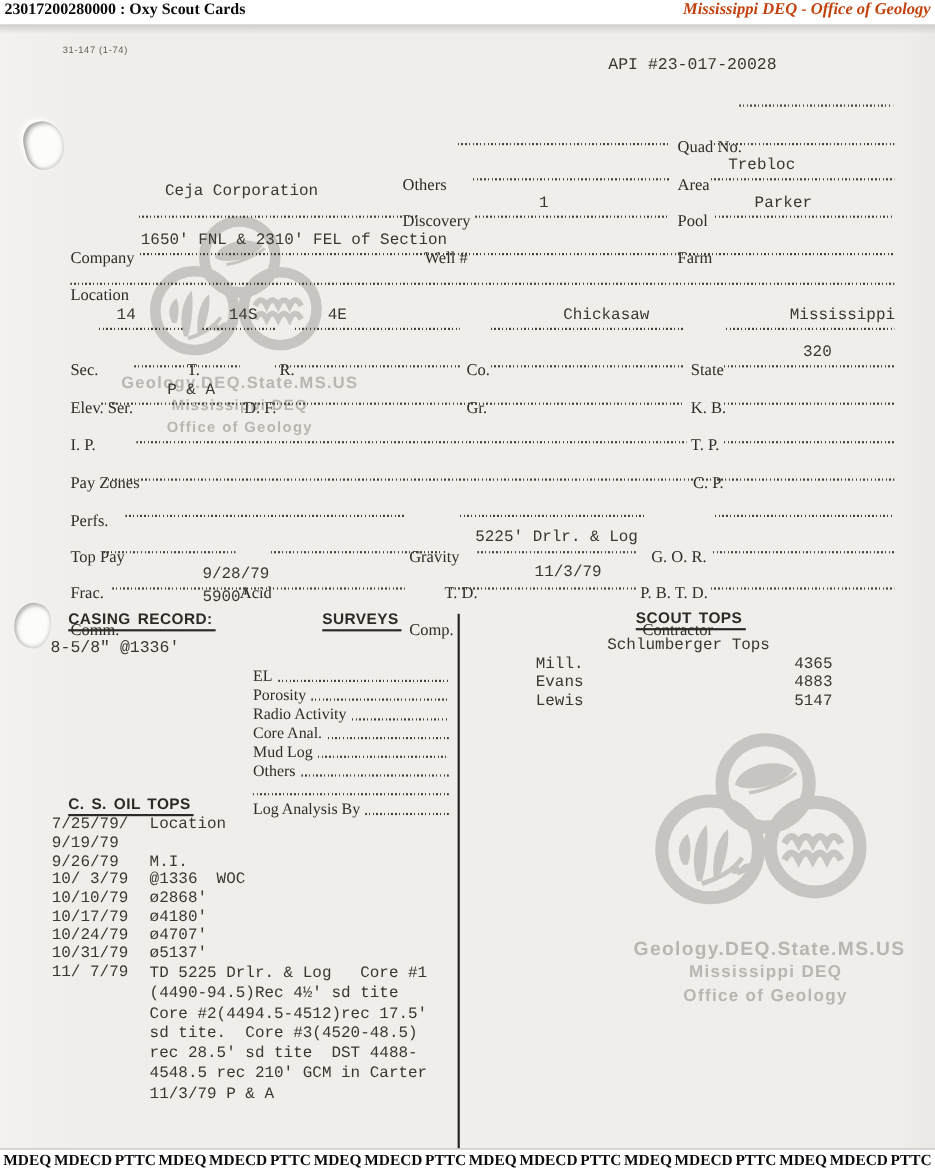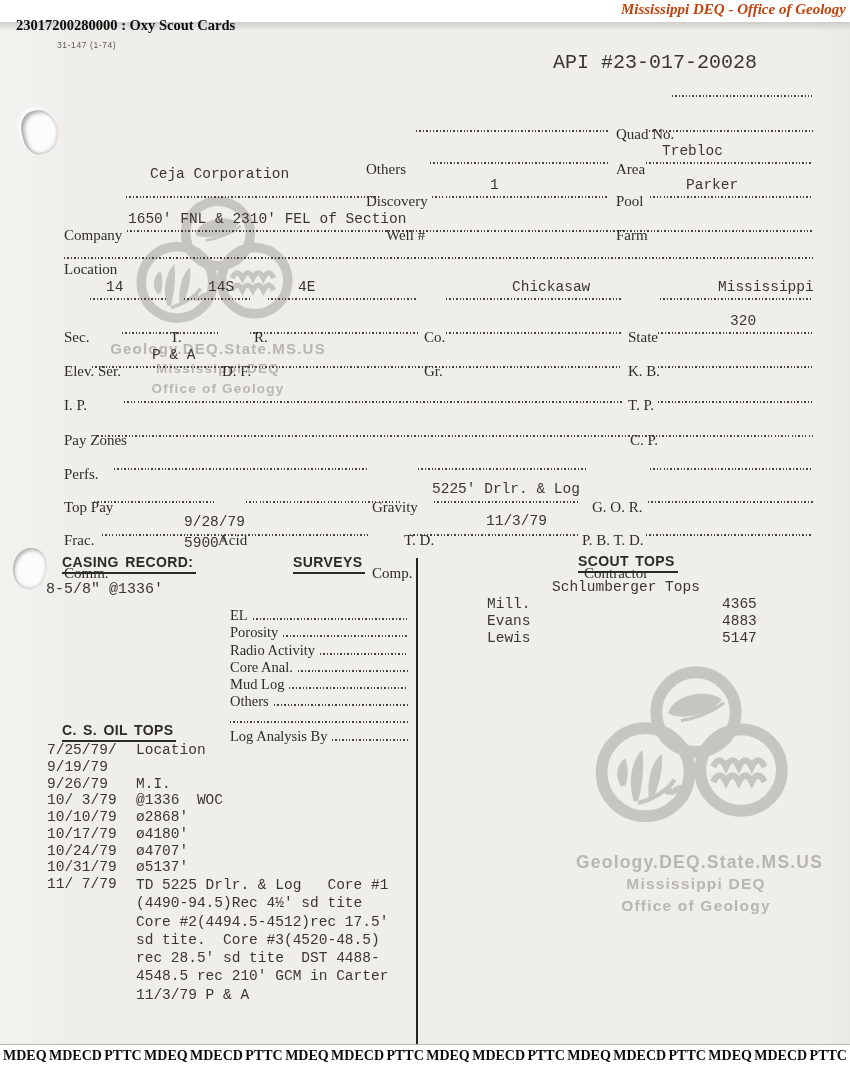--- a/index.html
+++ b/index.html
@@ -1,39 +1,39 @@
 <!DOCTYPE html>
 <html><head>
 <meta charset="utf-8">
 <style>
   html,body{margin:0;padding:0;background:#ffffff;}
   .page{position:relative;width:850px;height:1067px;background:#ffffff;overflow:hidden;
         font-family:"Liberation Serif",serif;}
 
   
   .scan-header{position:absolute;top:0;left:0;right:0;height:22px;background:#ffffff;z-index:6;}
-  .scan-header-left{position:absolute;left:16px;top:1px;font-weight:bold;font-size:14.5px;color:#0c0c0c;margin-top:16px;}
+  .scan-header-left{position:absolute;left:4px;top:1px;font-weight:bold;font-size:14.5px;color:#0c0c0c;}
   .scan-header-right{position:absolute;right:4px;top:1px;font-weight:bold;font-size:15px;color:#c2410c;font-style:italic;}
   .scan-footer{position:absolute;bottom:0;left:0;right:0;height:22px;background:#ffffff;z-index:6;
                display:flex;justify-content:space-between;align-items:center;padding:0 3px;
                font-weight:bold;font-size:14px;color:#0c0c0c;border-top:1px solid #b9b7b3;}
   .scan-footer span{white-space:pre;}
 
   
   .paper{position:absolute;top:22px;left:0;width:850px;height:1023px;
          background:linear-gradient(90deg,#f4f2ef 0px,#f0eeea 70px,#f0eeea 96%,#ebe9e5 100%);}
   .paper-top-shadow{position:absolute;top:0;left:0;right:0;height:9px;
          background:linear-gradient(#cfcdca,rgba(240,238,234,0));}
 
   .form-number{position:absolute;left:57px;top:18px;font-family:"Liberation Sans",sans-serif;
          font-size:8.5px;letter-spacing:.6px;color:#5d5a55;}
   .form-title{position:absolute;left:357px;top:20px;font-family:"Liberation Sans",sans-serif;
          font-weight:bold;font-size:25px;letter-spacing:2.5px;color:#32302c;}
   .api-number{position:absolute;left:553px;top:29px;font-family:"Liberation Mono",monospace;
-         font-size:20px;color:#3a3732;white-space:pre;}
+         font-size:15px;color:#3a3732;white-space:pre;}
 
   .lbl{position:absolute;font-size:15px;color:#2f2d29;white-space:pre;z-index:2;margin-top:46px;}
   .val{position:absolute;font-family:"Liberation Mono",monospace;font-size:14.5px;color:#3a3732;
        white-space:pre;z-index:3;}
   .dots{position:absolute;height:2px;z-index:2;
         background-image:repeating-linear-gradient(to right,#45423d 0 1.3px,rgba(0,0,0,0) 1.3px 3.4px);}
 
   .sec-head{position:absolute;font-family:"Liberation Sans",sans-serif;font-weight:bold;font-size:14px;
         letter-spacing:.4px;word-spacing:2px;color:#2b2a26;border-bottom:2px solid #2b2a26;
         padding:0 3px 2px 0;z-index:2;}

